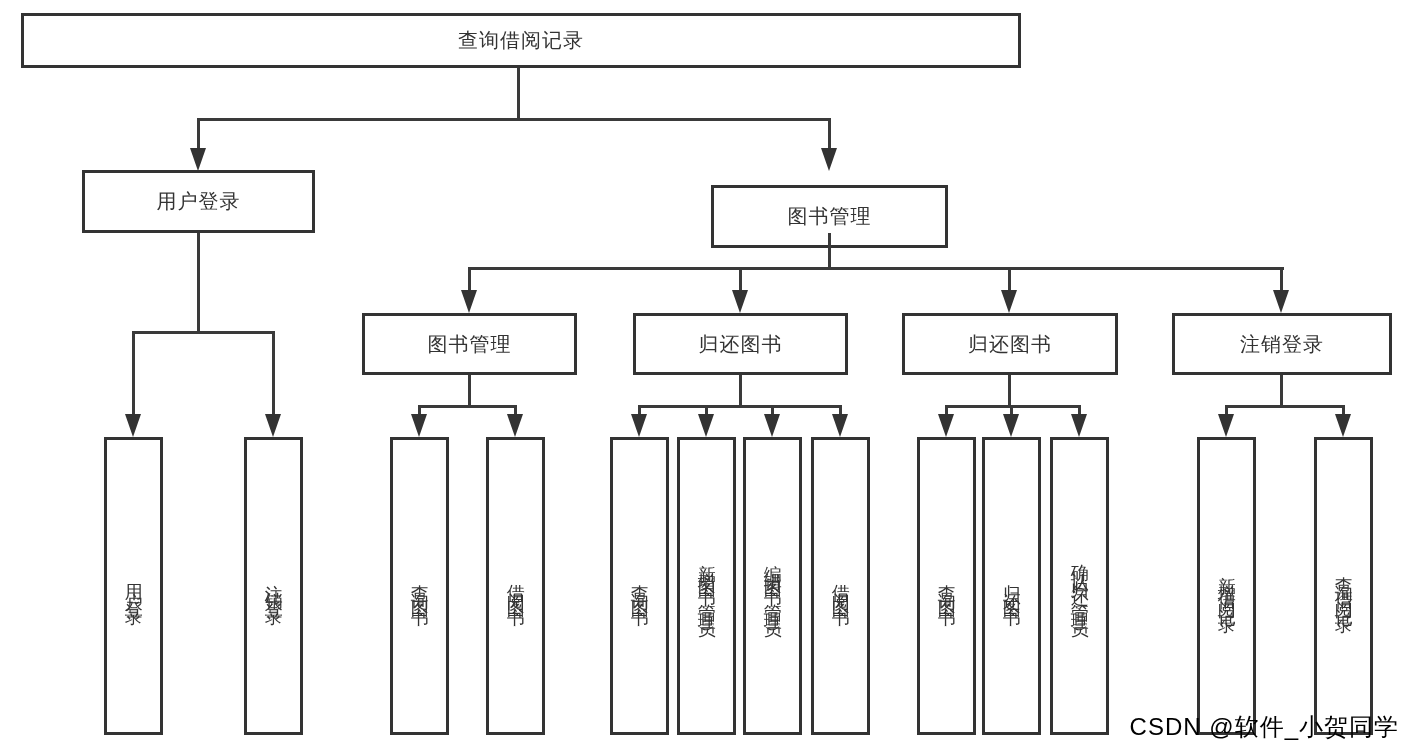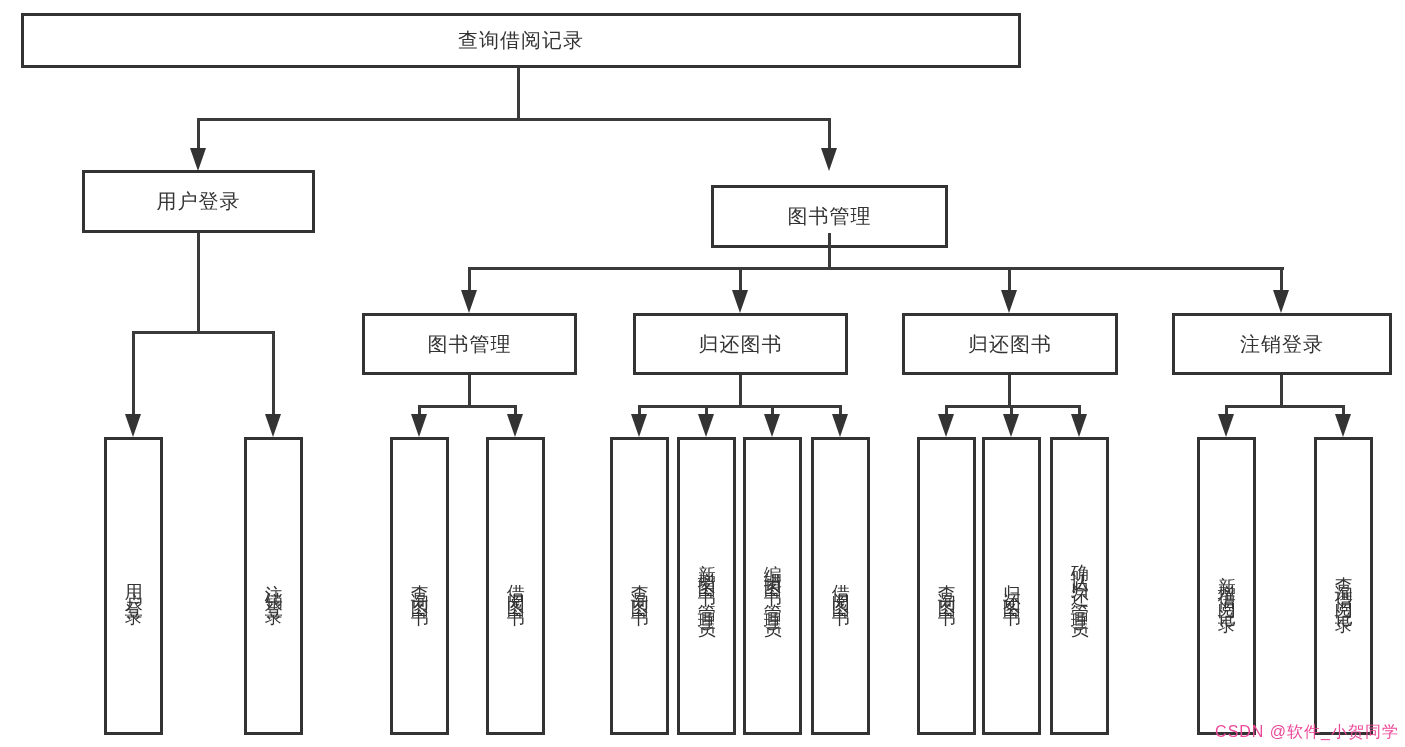--- a/index.html
+++ b/index.html
@@ -31,21 +31,21 @@
   .vline { position:absolute; width:3px; background:#3a3a3a; }
   .hline { position:absolute; height:3px; background:#3a3a3a; }
   .arrow {
     position:absolute; width:0; height:0;
     border-left:8px solid transparent;
     border-right:8px solid transparent;
     border-top:23px solid #333333;
   }
   .watermark {
     position:absolute; right:6px; bottom:4px;
-    font-size:16px; color:#ec4899; letter-spacing:1px;
+    font-size:24px; color:#000000; letter-spacing:1px;
     z-index:10; white-space:nowrap;
   }
 </style>
 </head>
 <body>
 
 <div class="canvas">
 
   <div class="node" style="left:21px; top:13px; width:1000px; height:55px">查询借阅记录</div>
 

